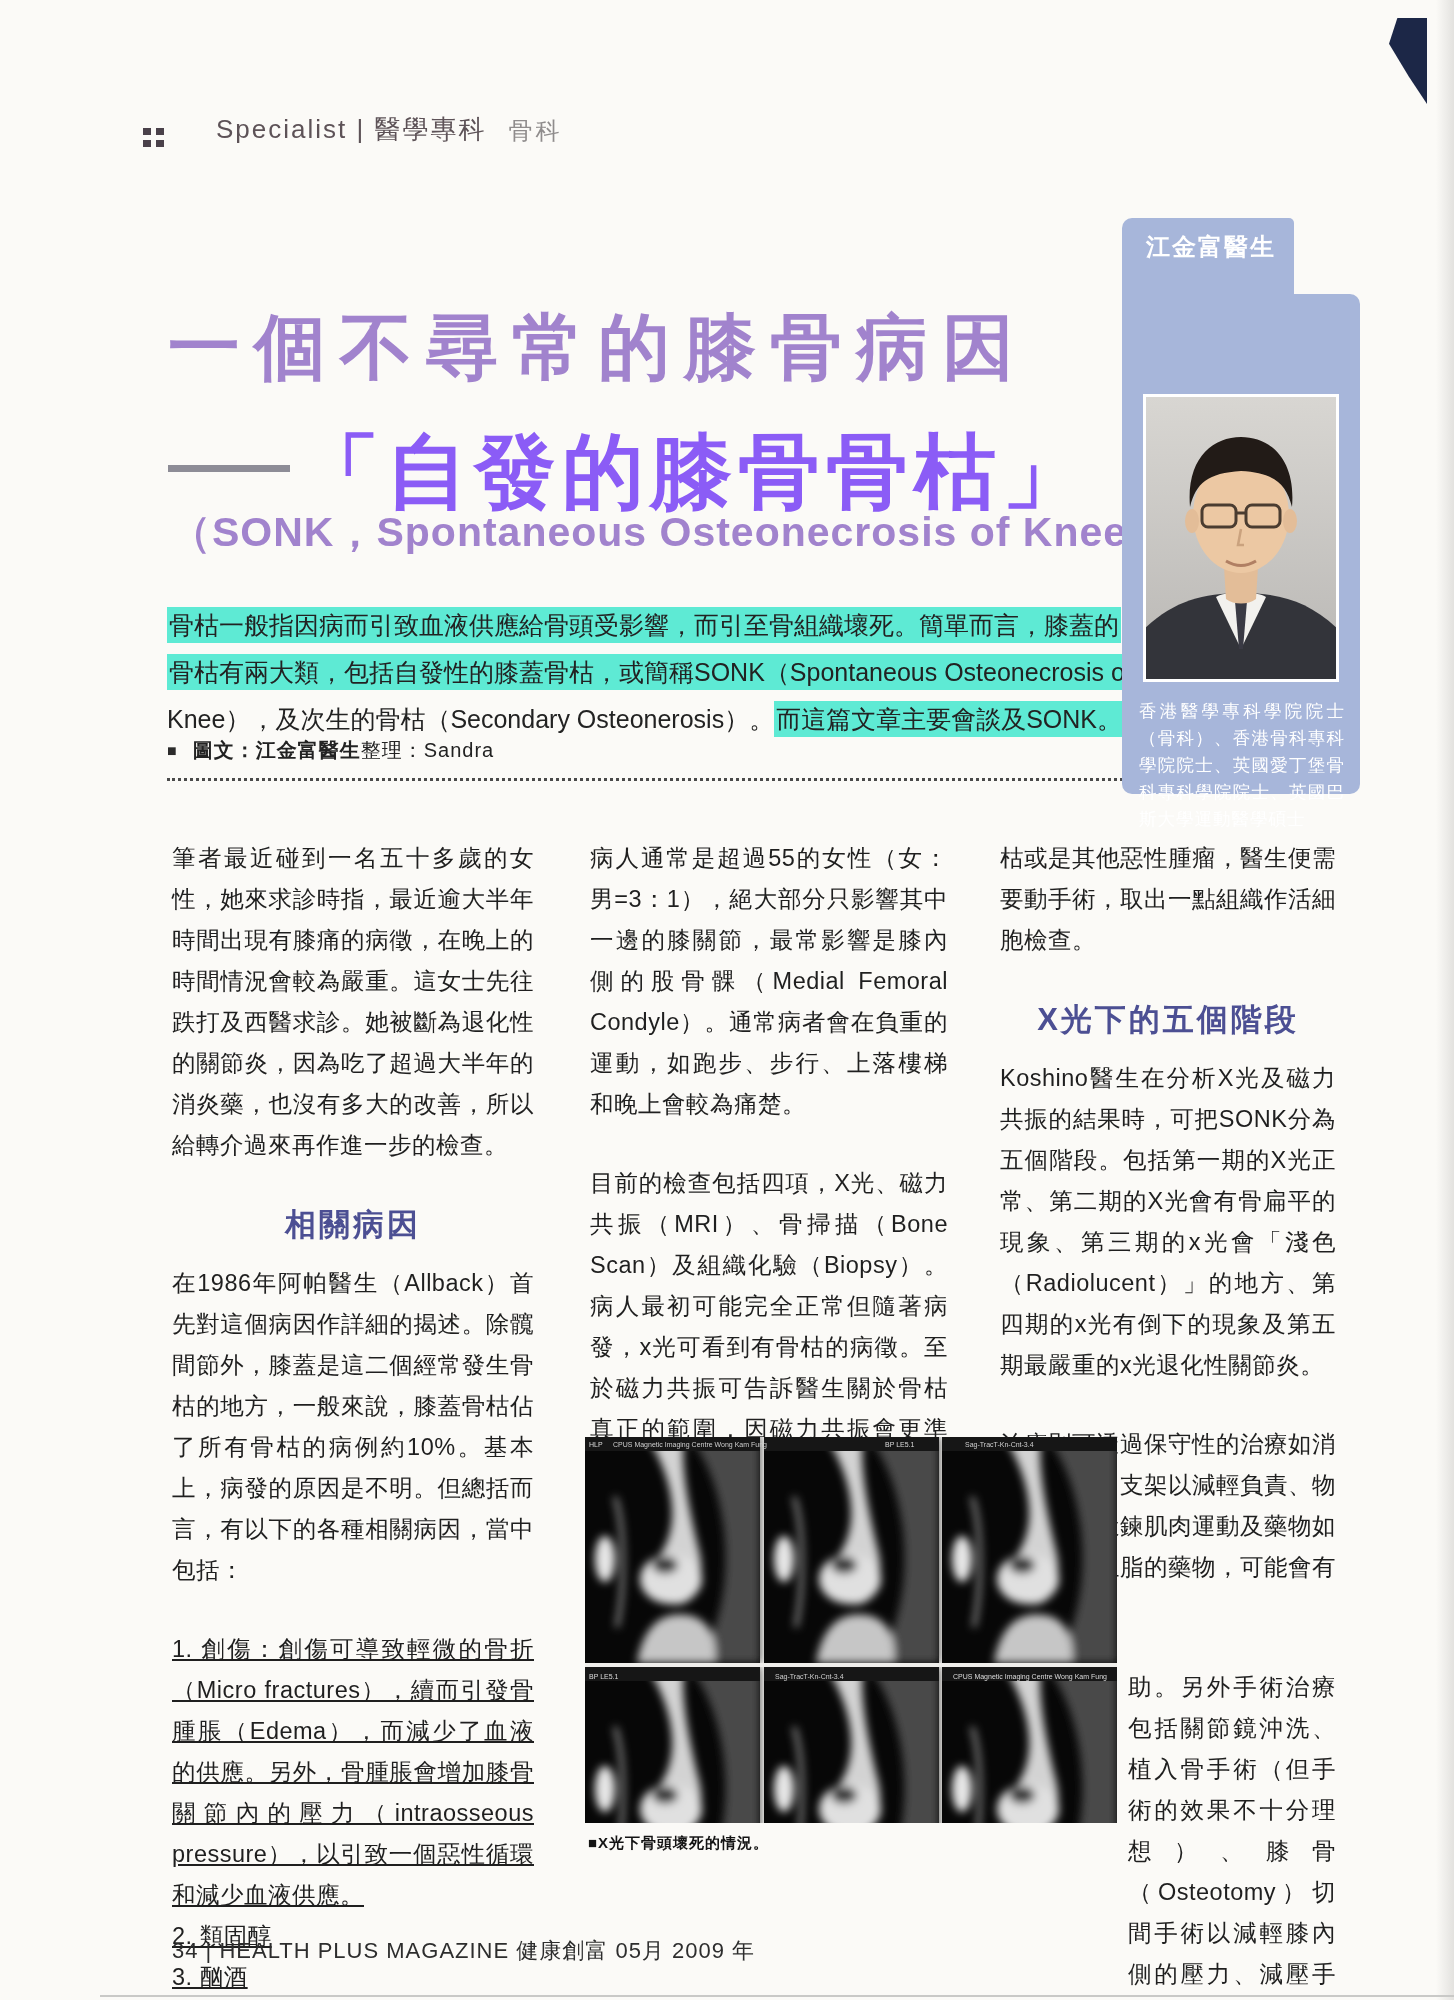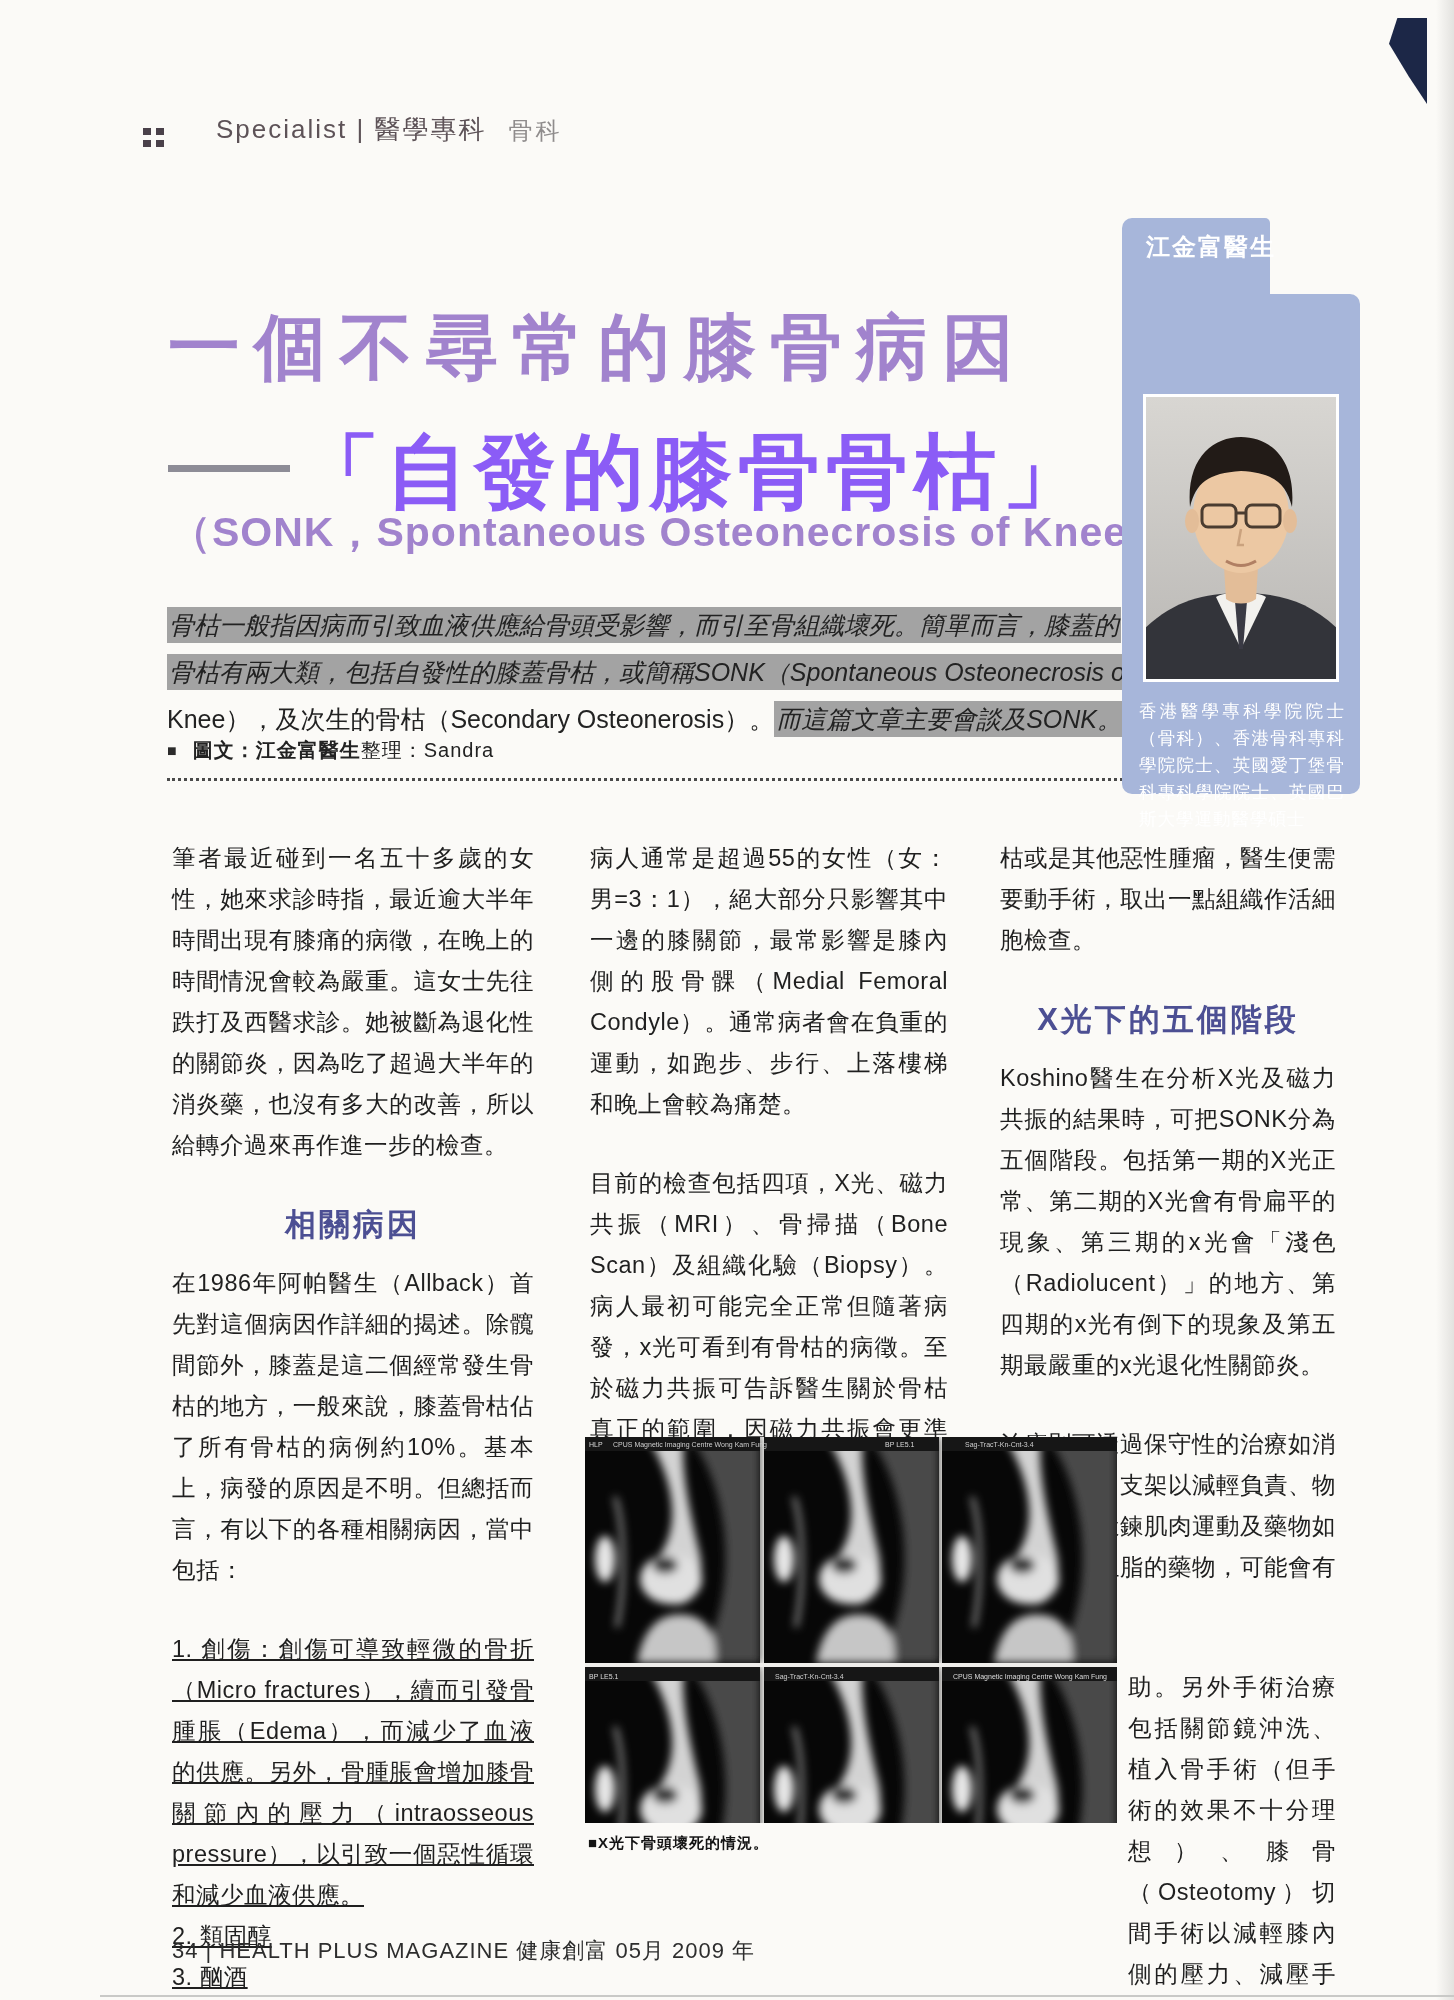--- a/index.html
+++ b/index.html
@@ -19,32 +19,32 @@
   
   .title1{position:absolute;left:168px;top:300px;font-size:72px;font-weight:bold;color:#a183cd;letter-spacing:14px;white-space:nowrap;}
   .title2{position:absolute;left:168px;top:398px;display:flex;align-items:center;white-space:nowrap;}
   .title2 .dash{font-size:70px;font-weight:bold;color:#8d8c96;letter-spacing:-18px;margin-right:26px;}
   .title2 .t2{font-size:82px;font-weight:bold;color:#8b5cf6;letter-spacing:6px;margin-top:20px;}
   .subtitle{position:absolute;left:170px;top:505px;font-size:41px;font-weight:bold;color:#a183cd;letter-spacing:1px;white-space:nowrap;}
 
   
   .intro{position:absolute;left:167px;top:602px;font-size:25px;color:#222;}
   .intro-line{white-space:nowrap;line-height:47px;height:47px;}
-  .intro-line .hl{background:#a3a3a3;padding:4px 2px;font-style:italic;}
+  .intro-line .hl{background:#5eead4;padding:4px 2px;}
 
   
   .byline{position:absolute;left:167px;top:737px;font-size:20px;color:#222;display:flex;align-items:center;}
   .byline .sq{font-size:16px;margin-right:16px;color:#2b2b2b;}
   .byline .author{font-weight:bold;letter-spacing:1px;}
   .byline .editor{letter-spacing:1px;}
   .dotline{position:absolute;left:167px;top:770px;width:1178px;height:8px;border-bottom:3px dotted #4a4a4a;}
 
   
   .profile{position:absolute;left:1122px;top:218px;width:238px;height:576px;}
-  .profile .tab{position:absolute;left:0;top:0;width:148px;height:88px;background:#a7b6da;border-radius:10px 5px 0 0;}
+  .profile .tab{position:absolute;left:0;top:0;width:172px;height:88px;background:#a7b6da;border-radius:10px 5px 0 0;}
   .profile .main{position:absolute;left:0;top:76px;width:238px;height:500px;background:#a7b6da;border-radius:0 10px 10px 10px;}
   .profile .pname{position:absolute;left:24px;top:13px;font-size:24px;font-weight:bold;color:#ffffff;letter-spacing:2px;white-space:nowrap;}
   .photo{position:absolute;left:21px;top:100px;width:196px;height:288px;background:#fff;padding:3px;box-sizing:border-box;}
   .photo svg{display:block;}
   .creds{position:absolute;left:17px;top:404px;width:206px;font-size:17.5px;line-height:27px;color:#ffffff;letter-spacing:1px;text-align:justify;}
 
   
   .col{position:absolute;top:838px;font-size:23.5px;line-height:41px;color:#1f1f1f;text-align:justify;letter-spacing:0.5px;}
   #col1{left:172px;width:362px;}
   #col2{left:590px;width:358px;}

